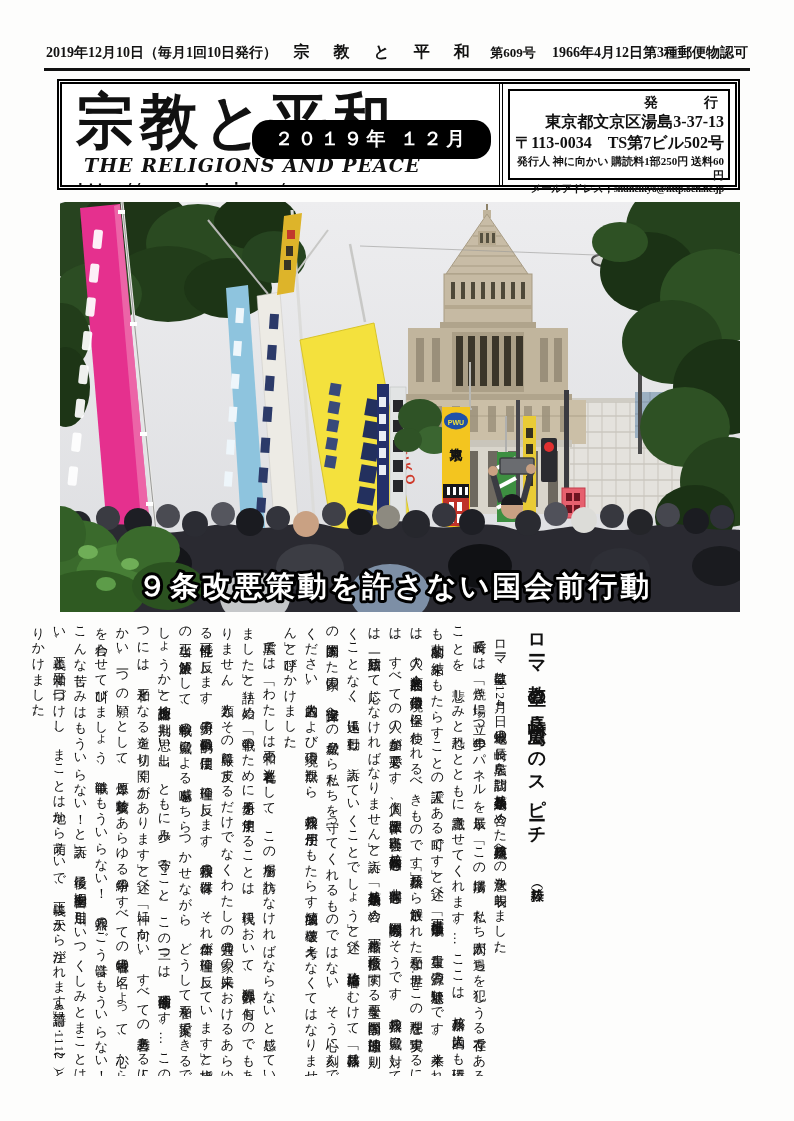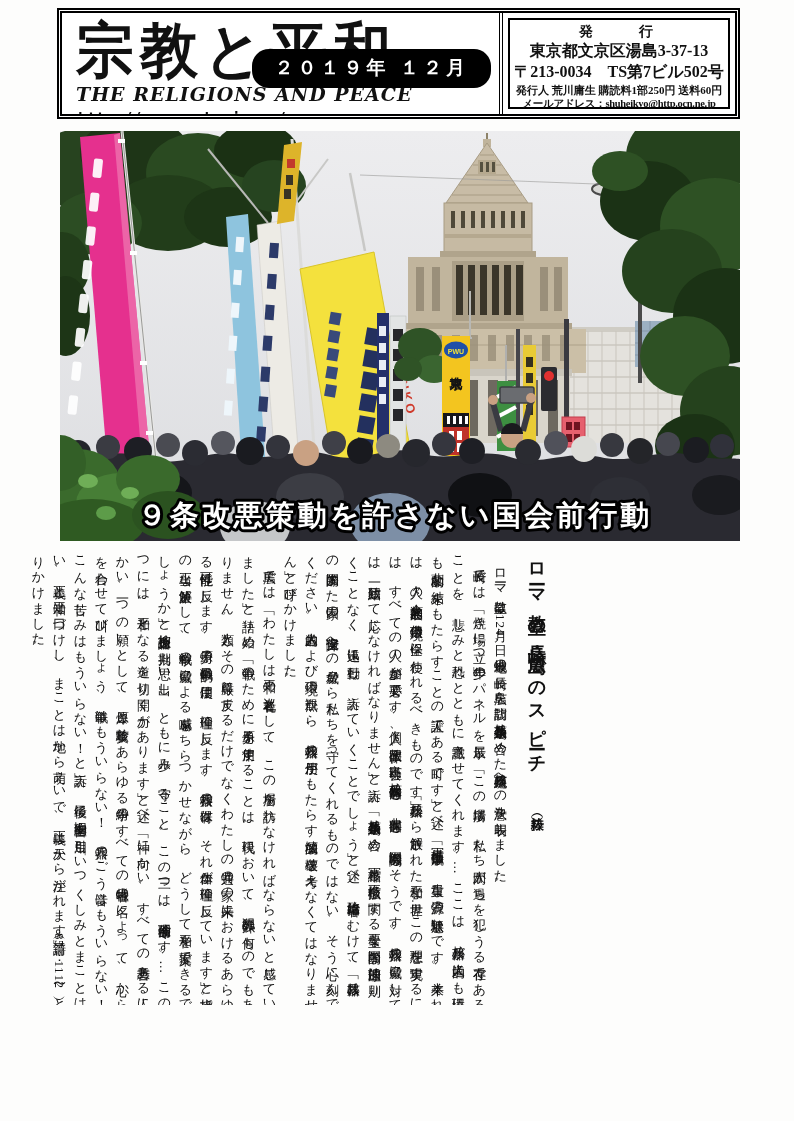--- a/index.html
+++ b/index.html
@@ -45,21 +45,21 @@
     margin:0;
     font-size:58px;
     line-height:64px;
     font-weight:900;
     letter-spacing:6px;
     font-family:"DejaVu Serif","Liberation Serif",serif;
     transform:scaleY(1.04);
     transform-origin:left top;
   }
   .mast-sub{
-    margin:2px 0 0 0;
+    margin:2px 0 0 8px;
     font-style:italic;
     font-weight:bold;
     font-size:19px;
     letter-spacing:1px;
     font-family:"DejaVu Serif",serif;
   }
   .mast-url{
     margin:5px 0 0 2px;
     font-weight:bold;
     font-size:15px;
@@ -80,21 +80,21 @@
     flex:0 0 236px;
     border-left:4px double #000;
     padding:5px;
     box-sizing:border-box;
   }
   .pub-box{
     border:2px solid #000;
     height:100%;
     box-sizing:border-box;
     padding:3px 4px 2px 4px;
-    text-align:center;
+    text-align:right;
     font-weight:bold;
     line-height:1.3;
   }
   .pub-label{font-size:14px;letter-spacing:6px;}
   .pub-name{font-size:19px;letter-spacing:1px;}
   .pub-addr{font-size:16px;}
   .pub-meta{font-size:11px;}
   .pub-mail{font-size:10.5px;letter-spacing:-0.3px;}
   
   .photo-wrap{
@@ -131,34 +131,40 @@
     line-height:21px;
     letter-spacing:0.5px;
     text-indent:1em;
   }
 </style>
 </head>
 <body>
 
 <div class="page">
 
+  <div class="topline">
+    <span class="seg-left">2019年12月10日（毎月1回10日発行）</span>
+    <span class="seg-title">宗　教　と　平　和</span>
+    <span class="seg-issue">第609号</span>
+    <span class="seg-right">1966年4月12日第3種郵便物認可</span>
+  </div>
 
   <div class="masthead">
     <div class="mast-left">
       <h1 class="mast-title">宗教と平和</h1>
       <div class="mast-sub">THE RELIGIONS AND PEACE</div>
       <div class="mast-url">http://www.n-shuei.com/</div>
       <div class="date-badge">２０１９年 １２月</div>
     </div>
     <div class="mast-right">
       <div class="pub-box">
         <div class="pub-label">発　　行</div>
         <div class="pub-addr">東京都文京区湯島3-37-13</div>
-        <div class="pub-addr">〒213-0034　TS第7ビル502号</div>
-        <div class="pub-meta">発行人 荒川庸生 購読料1部250円 送料60円</div>
+        <div class="pub-addr">〒113-0034　TS第7ビル502号</div>
+        <div class="pub-meta">発行人 神に向かい 購読料1部250円 送料60円</div>
         <div class="pub-mail">メールアドレス；shuheikyo@http.ocn.ne.jp</div>
       </div>
     </div>
   </div>
 
   <div class="photo-wrap">
     <svg width="680" height="410" viewBox="0 0 680 410">
       <defs>
         <linearGradient id="sky" x1="0" y1="0" x2="0" y2="1">
           <stop offset="0" stop-color="#ededef"></stop>

